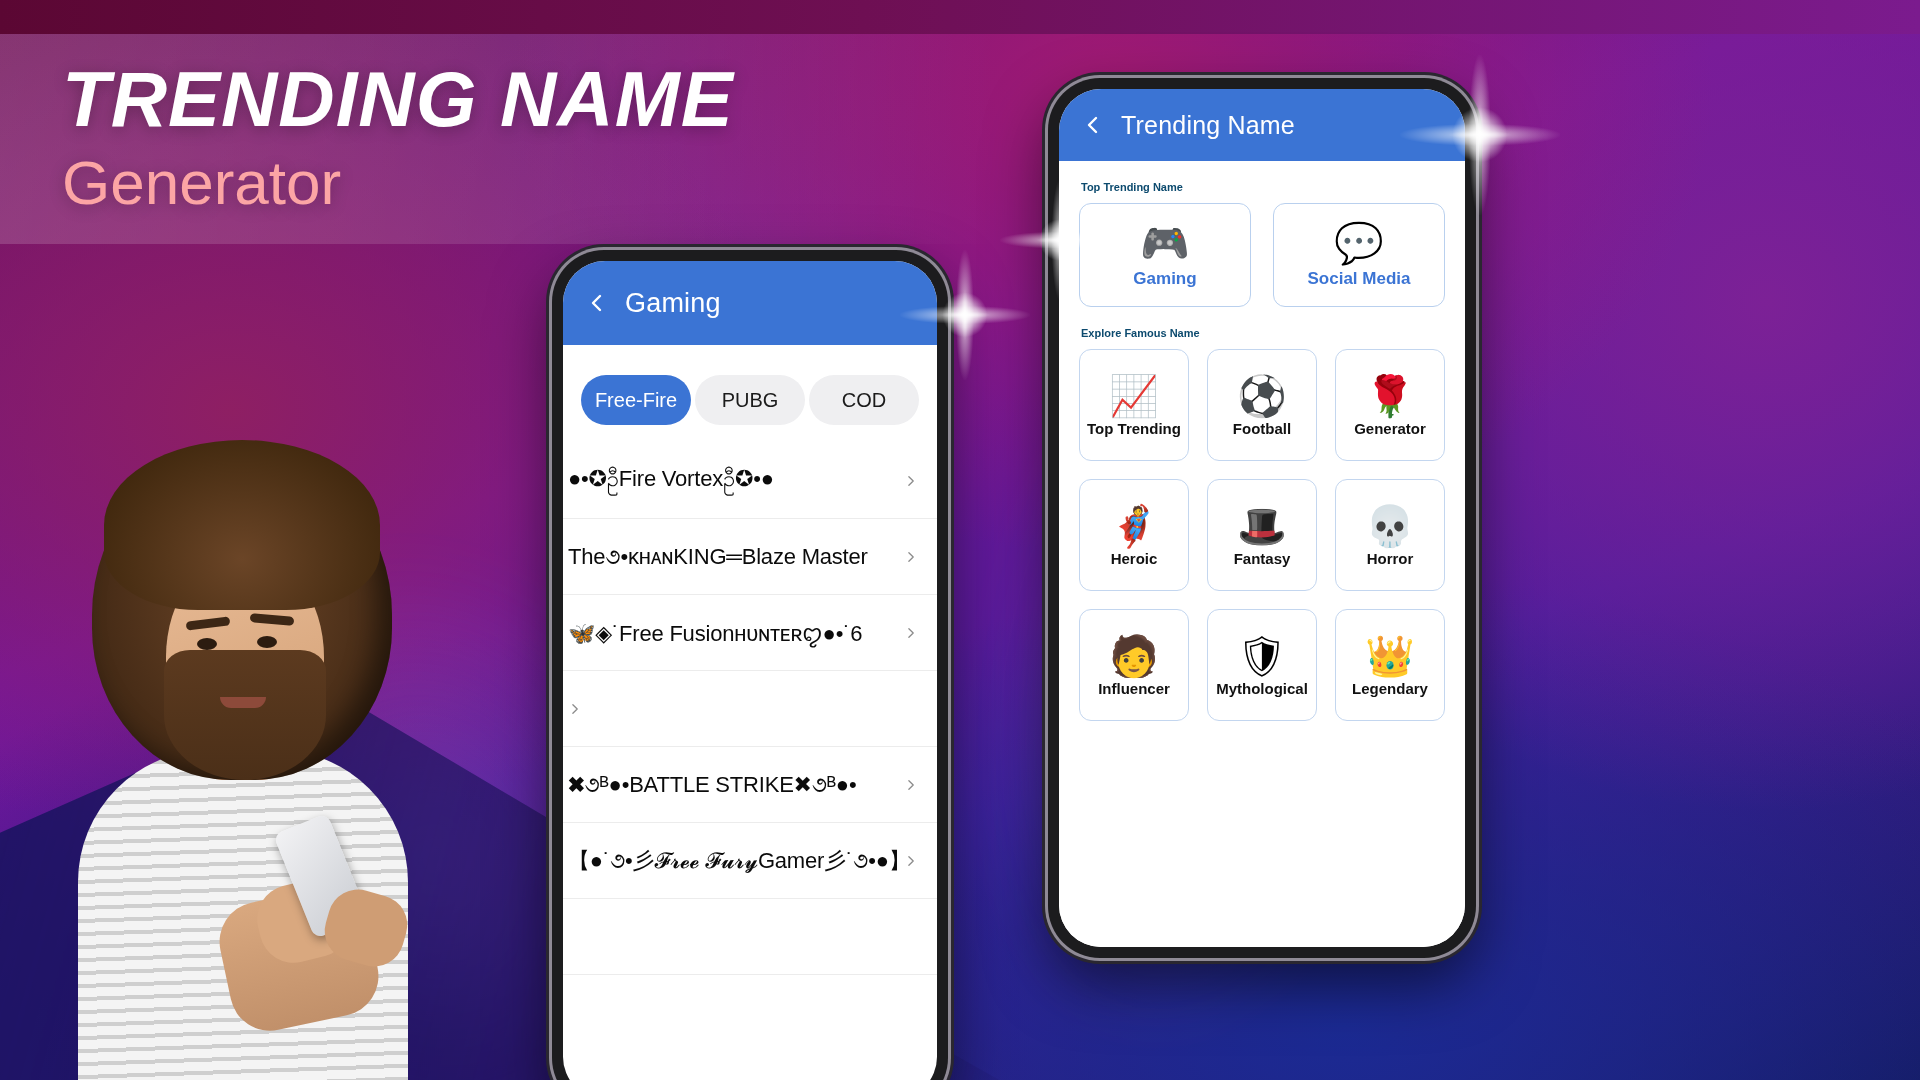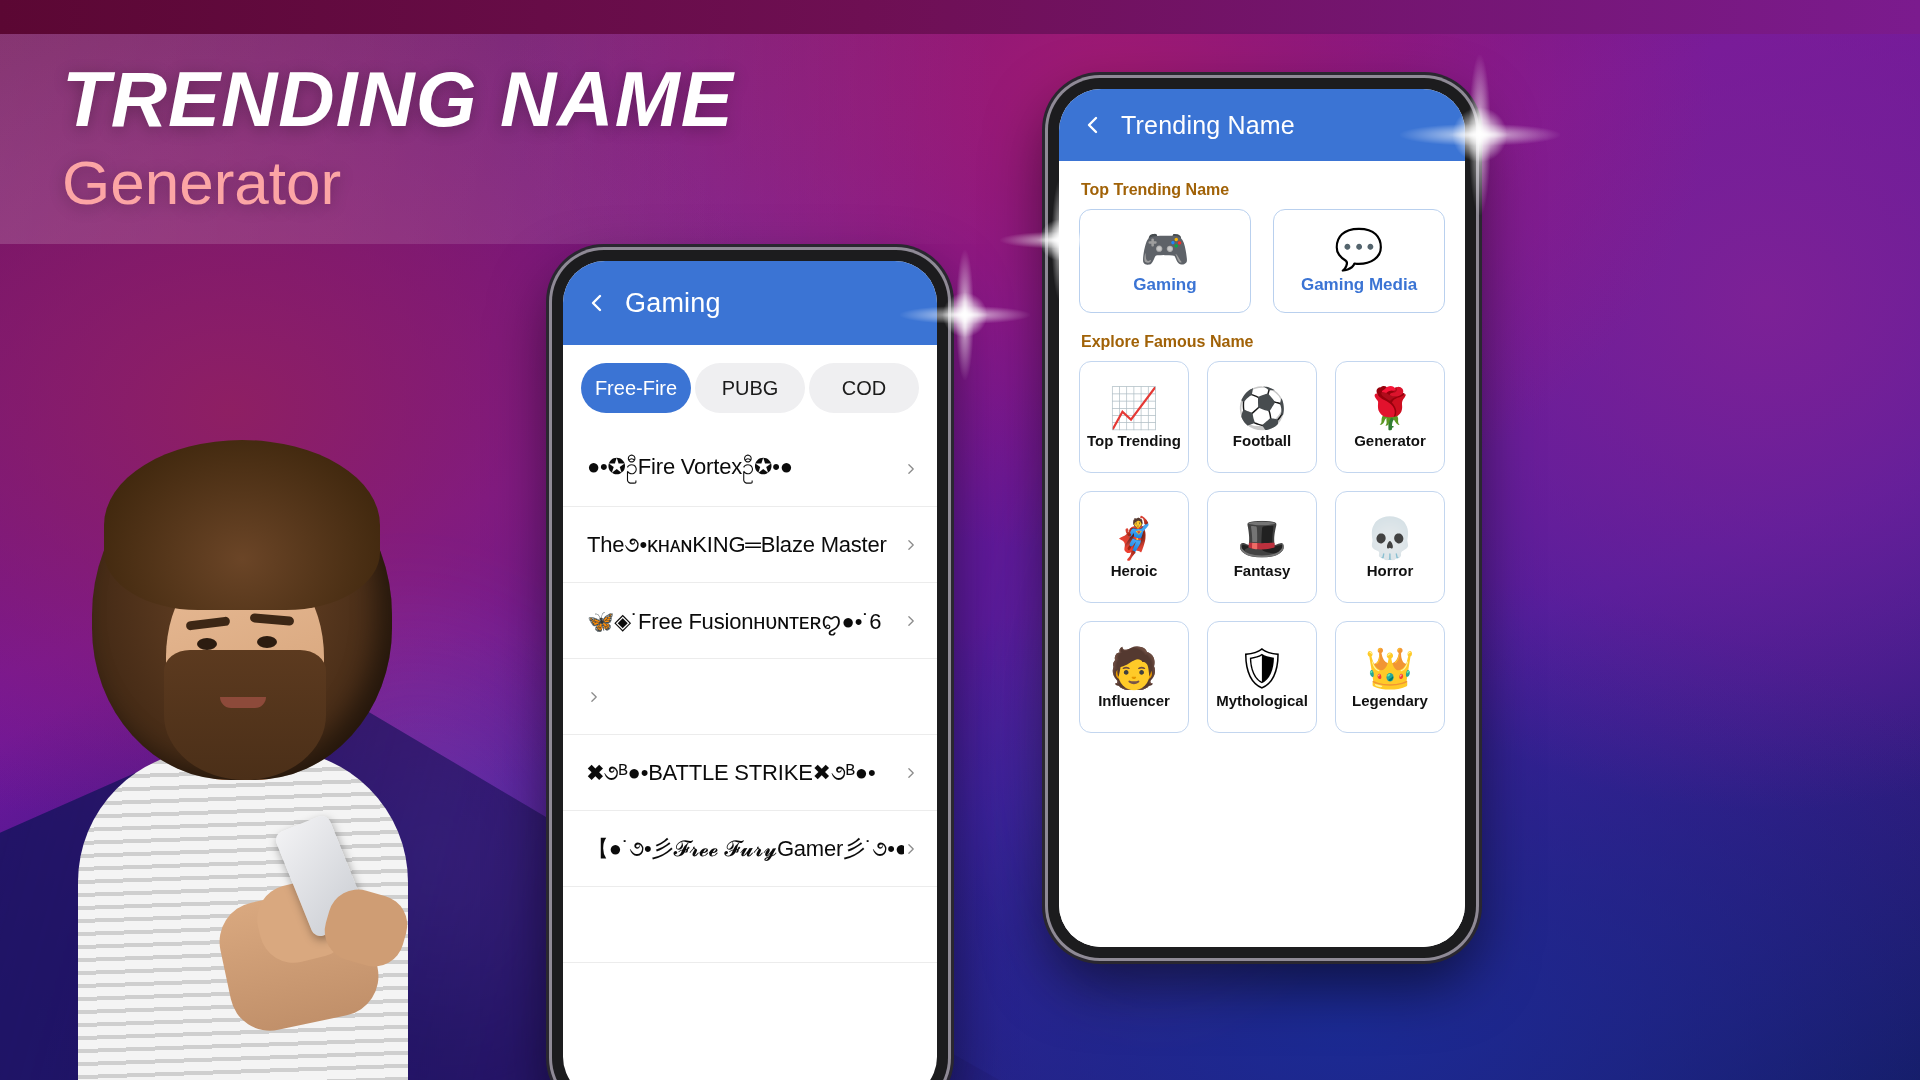--- a/index.html
+++ b/index.html
@@ -124,41 +124,41 @@
   .app-header {
     height:72px; background:#3B74D4; display:flex; align-items:center; padding:0 0 0 22px; gap:16px;
   }
   .back-icon { width:24px; height:24px; flex:0 0 auto; }
   .app-title { color:#fff; font-size:25px; letter-spacing:.2px; }
 
   
   #phone-left { left:552px; top:250px; width:396px; height:860px; }
   #phone-left .app-header { height:84px; }
   #phone-left .app-title { font-size:27px; }
-  .tabs { display:flex; gap:4px; padding:18px 18px 18px 18px; }
+  .tabs { display:flex; gap:4px; padding:30px 18px 18px 18px; }
   .tab {
     flex:1; height:50px; border-radius:25px; background:#efeff1; color:#1b1b1b;
     display:flex; align-items:center; justify-content:center; font-size:20px;
   }
   .tab.active { background:#3B74D4; color:#fff; }
   .name-list { }
   .name-row {
     height:76px; display:flex; align-items:center; justify-content:space-between;
-    padding:0 20px 0 24px; border-bottom:1px solid #ececec; background:#fff;
+    padding:0 20px 0 5px; border-bottom:1px solid #ececec; background:#fff;
   }
   .name-text {
     font-size:22px; color:#0b0b0b; white-space:nowrap; overflow:hidden;
     letter-spacing:-.2px;
   }
   .chev { width:13px; height:22px; flex:0 0 auto; }
 
   
   #phone-right { left:1048px; top:78px; width:428px; height:880px; }
   .rp-body { padding:16px 20px 0 20px; background:#fff; height:100%; }
-  .sect-title { font-size:16px; font-weight:bold; color:#a16207; margin:4px 0 10px 2px; }
+  .sect-title { font-size:11px; font-weight:bold; color:#0c4a6e; margin:4px 0 10px 2px; }
   .top-cards { display:flex; gap:22px; margin-bottom:20px; }
   .top-card {
     flex:1; height:104px; border:1px solid #b9d0ee; border-radius:12px; background:#fff;
     display:flex; flex-direction:column; align-items:center; justify-content:center; gap:4px;
   }
   .top-card .emo { font-size:40px; line-height:44px; }
   .top-card .lbl { font-size:17px; color:#3B74D4; font-weight:bold; }
   .grid { display:grid; grid-template-columns:repeat(3,1fr); gap:18px 18px; }
   .g-card {
     height:112px; border:1px solid #c3d6ef; border-radius:12px; background:#fff;
@@ -309,21 +309,21 @@
     <div class="rp-body">
       <div class="sect-title">Top Trending Name</div>
 
       <div class="top-cards">
         <div class="top-card">
           <span class="emo">🎮</span>
           <span class="lbl">Gaming</span>
         </div>
         <div class="top-card">
           <span class="emo">💬</span>
-          <span class="lbl">Gaming Media</span>
+          <span class="lbl">Social Media</span>
         </div>
       </div>
 
       <div class="sect-title">Explore Famous Name</div>
 
       <div class="grid">
         <div class="g-card">
           <span class="emo">📈</span>
           <span class="lbl">Top Trending</span>
         </div>

